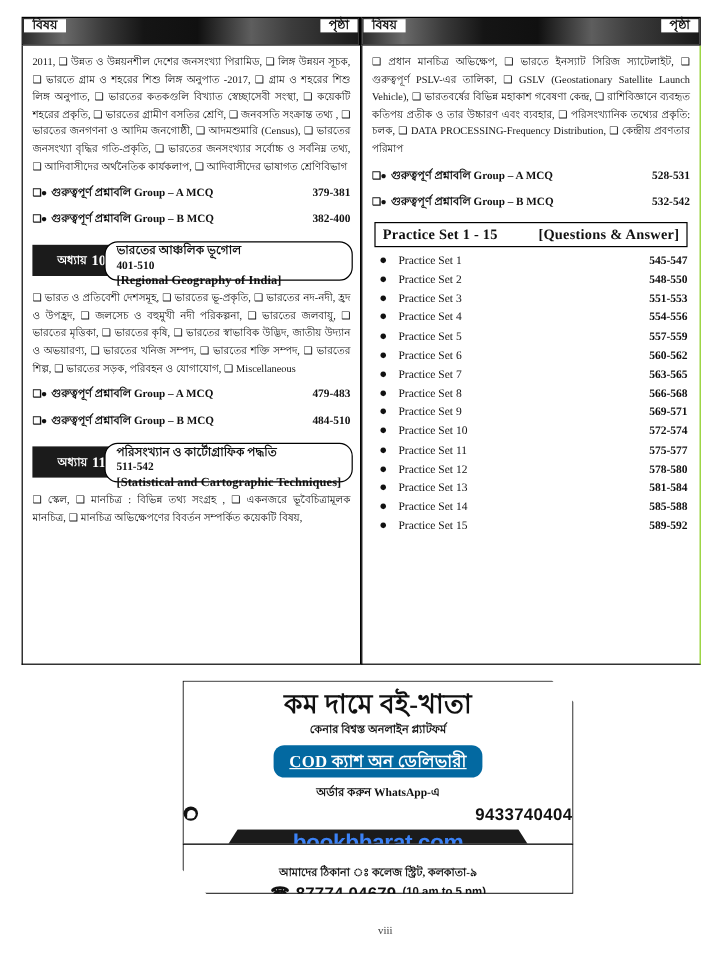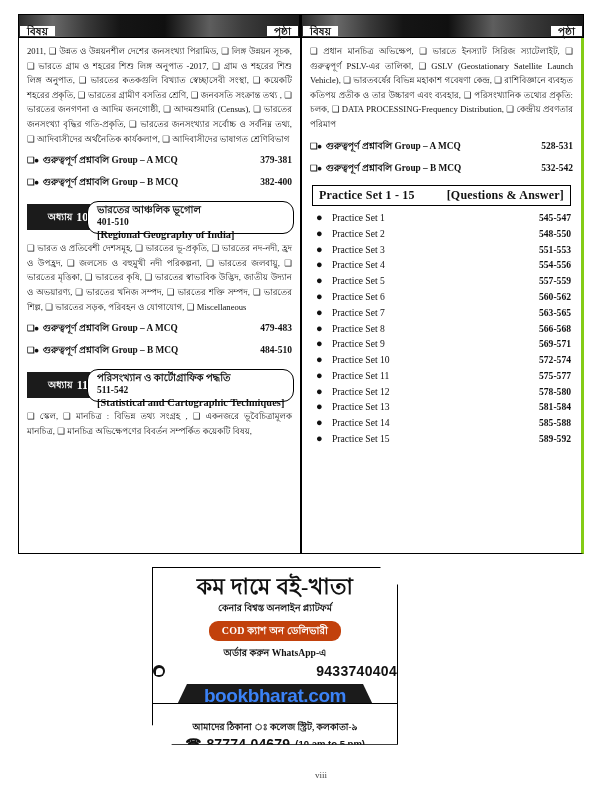--- a/index.html
+++ b/index.html
@@ -24,40 +24,40 @@
     position:relative;
   }
   .col-left{ border-right:1px solid #000; }
 
   
   .hdr{
     height:24px;
     background:linear-gradient(90deg,#2c2c2c 0%,#6a6a6a 12%,#3a3a3a 24%,
                #151515 36%,#101010 52%,#5e5e5e 68%,#3c3c3c 80%,#1a1a1a 100%);
     border:1px solid #000;
-    display:flex; align-items:flex-end; justify-content:space-between;
+    display:flex; align-items:flex-start; justify-content:space-between;
     position:relative;
   }
   .hdr-tag{
     background:#fff;
     display:flex; align-items:center;
     padding:0 7px;
     font-size:10.5px;
     font-weight:bold;
     line-height:1;
     font-family:"Liberation Sans", sans-serif;
   }
   .hdr-tag.left{ margin:1px 0 1px 1px; }
   .hdr-tag.right{ margin:1px 1px 1px 0; }
 
   
   .body-box{
     flex:1;
     border-left:1px solid #000;
-    border-right:3px solid #84cc16;
+    border-right:1px solid #84cc16;
     border-bottom:1px solid #000;
     border-top:none;
     padding:6px 8px 4px 8px;
     overflow:hidden;
   }
   .col-left .body-box{ border-right:none; }
 
   
   .topics{
     font-size:8.6px;
@@ -132,46 +132,47 @@
     font-size:9.6px;
     padding:2.4px 2px 2.4px 6px;
   }
   .ps-row .dot{ width:16px; font-size:11px; line-height:1; }
   .ps-row .nm{ flex:1; }
   .ps-row .pg{ font-weight:bold; font-size:9.6px; }
 
   
   .ad{
     position:absolute; left:152px; top:567px;
-    width:246px; height:180px;
+    width:326px; height:180px;
   }
   .ad-main{
     position:relative;
     border:1.3px solid #000;
     height:137px;
     background:#fff;
     text-align:center;
     padding-top:7px;
     clip-path:polygon(0 0, calc(100% - 18px) 0, 100% 18px, 100% 100%, 0 100%);
   }
   .ad-h1{
     font-size:22px; font-weight:bold; line-height:1.05;
     letter-spacing:0.4px;
   }
   .ad-h2{
     font-size:9.4px; margin-top:3px; font-weight:bold;
   }
   .ad-cod{
     display:inline-block;
-    background:#c2410c; color:#fff;
+    background:#0369a1; color:#fff;
     border-radius:9px;
     padding:1.5px 13px;
-    font-size:10px; font-weight:bold;
+    font-size:14px; font-weight:bold;
     margin-top:5px;
     letter-spacing:0.2px;
+    text-decoration:underline;
   }
   .ad-wa{
     font-size:9.6px; font-weight:bold; margin-top:5px;
   }
   .ad-phone{
     font-family:"Liberation Sans", sans-serif;
     font-size:14px; font-weight:bold;
     margin-top:2px;
     display:flex; align-items:center; justify-content:space-between; gap:5px;
     letter-spacing:0.3px;

